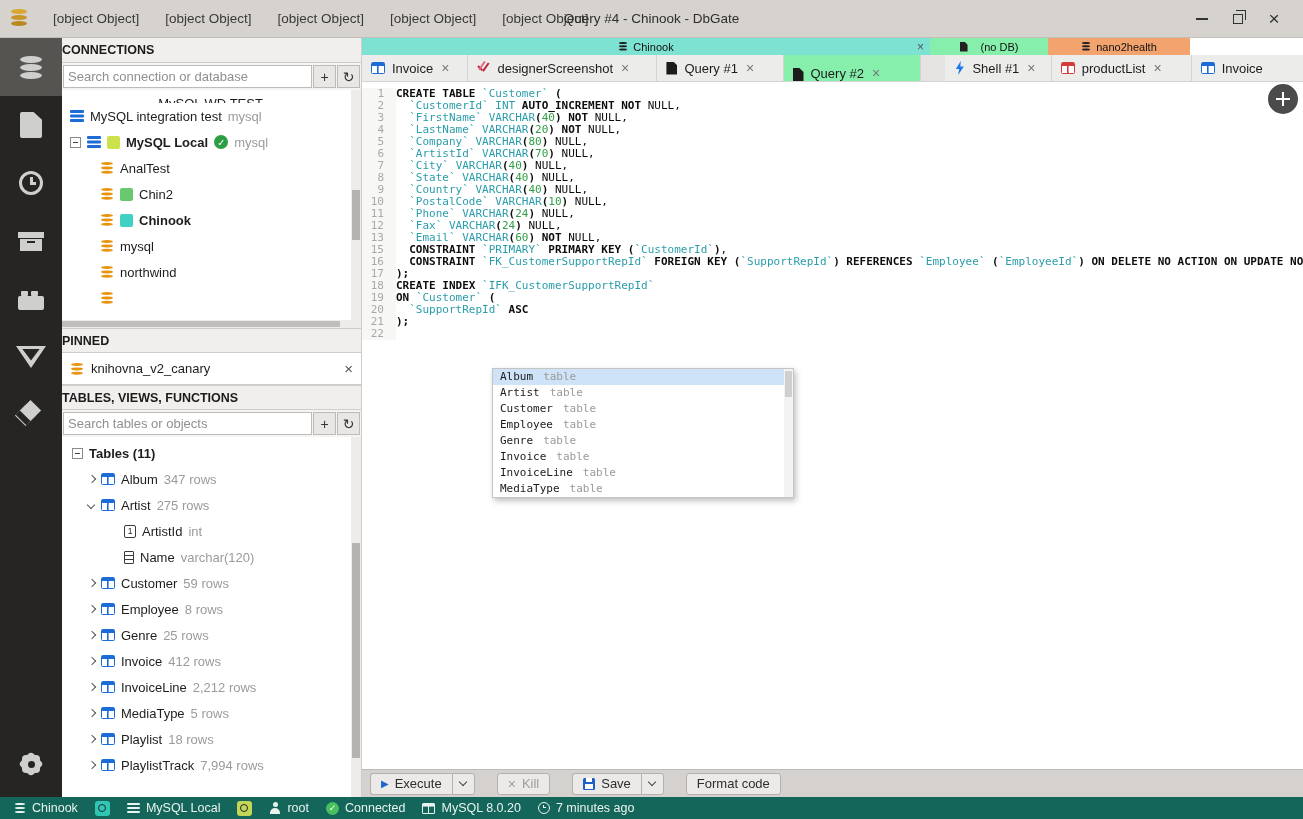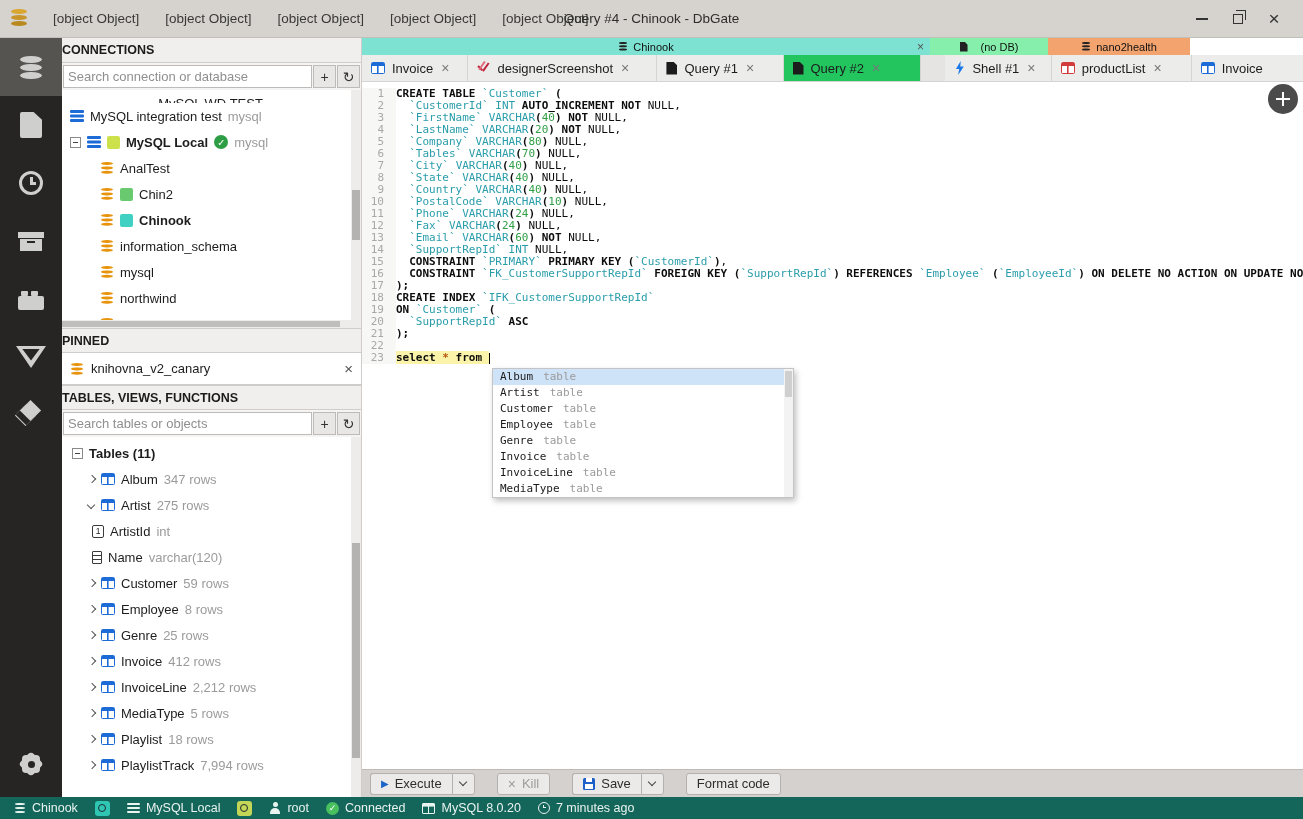--- a/index.html
+++ b/index.html
@@ -106,39 +106,39 @@
   .gicon-col{width:10px;height:13px;border:1.4px solid #3a3a3a;border-radius:1px;background:
     linear-gradient(#3a3a3a,#3a3a3a) 0 3.2px/100% 1.3px no-repeat,
     linear-gradient(#3a3a3a,#3a3a3a) 0 7px/100% 1.3px no-repeat,#fff;flex:0 0 auto;}
 
   .pinned-row{height:32px;display:flex;align-items:center;gap:7px;padding:0 8px;border-bottom:1px solid var(--panelborder);flex:0 0 auto;}
   .pinned-row .x{margin-left:auto;color:#555;font-size:15px;}
 
   .tree{flex:1 1 auto;overflow:hidden;position:relative;padding:3px 10px 0 0;}
   .tree .trow{padding-left:10px;}
   .tree .trow.lvl1{padding-left:26px;}
-  .tree .trow.lvl2{padding-left:30px;}
+  .tree .trow.lvl2{padding-left:46px;margin-left:16px;}
 
   
   .main{flex:1 1 auto;display:flex;flex-direction:column;min-width:0;position:relative;}
   .groups{height:17px;display:flex;flex:0 0 auto;font-size:11px;}
   .tgroup{display:flex;align-items:center;justify-content:center;gap:5px;position:relative;color:#111;}
   .groups .idx0{width:568px;}
   .groups .idx1{width:118px;background:#f2f2f1;}
   .groups .idx2{width:142px;}
   .groups-filler{flex:1;background:#eceae8;}
   .tgroup .gx{position:absolute;right:6px;color:#555;font-size:12px;}
   .mini{position:relative;display:inline-block;}
   .mini.db{width:10px;height:10px;}
   .mini.db::before{content:"";position:absolute;left:1px;top:0.5px;width:8px;height:2.4px;border-radius:50%;background:#222;box-shadow:0 3.2px 0 #222,0 6.4px 0 #222;}
   .mini.file{width:8px;height:10px;background:#222;clip-path:polygon(0 0,62% 0,100% 32%,100% 100%,0 100%);}
 
   .tabs{height:27px;display:flex;flex:0 0 auto;background:#e6e4e2;border-bottom:1px solid var(--tabborder);}
   .tab{display:flex;align-items:center;gap:7px;padding:0 9px;background:var(--tabbg);border-right:1px solid var(--tabborder);font-size:13px;color:#1c1c1c;overflow:hidden;white-space:nowrap;}
-  .tab.m-active{background:#22c55e;}
+  .tab.m-active{background:#86efac;align-items:flex-end;}
   .tabs .idx0{width:108px;}
   .tabs .idx1{width:192px;}
   .tabs .idx2{width:128px;}
   .tabs .idx3{width:140px;}
   .tabs .idx4{width:108px;margin-left:24px;}
   .tabs .idx5{width:142px;}
   .tabs .idx6{width:113px;border-right:none;}
   .tclose{color:#777;font-size:14px;margin-left:1px;}
   .tclose::before{content:"×";}
   .ticon.table-blue{width:14px;height:12px;border:1.8px solid var(--blue);border-radius:1.5px;background:linear-gradient(var(--blue),var(--blue)) 0 0/100% 3px no-repeat,linear-gradient(var(--blue),var(--blue)) 50% 0/1.6px 100% no-repeat,#fff;}
@@ -327,27 +327,20 @@
           </div>
 
           <div class="trow idx5 ind1 m-bold">
 
             <span class="ticon db"></span>
             <span class="chip" style="background: rgb(65, 209, 194);"></span>
             <span class="tlabel">Chinook</span>
 
           </div>
 
-          <div class="trow idx6 ind1">
-
-            <span class="ticon db"></span>
-
-            <span class="tlabel">information_schema</span>
-
-          </div>
 
           <div class="trow idx7 ind1">
 
             <span class="ticon db"></span>
 
             <span class="tlabel">mysql</span>
 
           </div>
 
           <div class="trow idx8 ind1">
@@ -594,21 +587,21 @@
               <span class="codecell"><span><span class="sg-p">  </span><span class="sg-i">`LastName`</span><span class="sg-p"> </span><span class="sg-t">VARCHAR</span><span class="sg-k">(</span><span class="sg-n">20</span><span class="sg-k">)</span><span class="sg-p"> </span><span class="sg-k">NOT</span><span class="sg-p"> NULL,</span></span></span>
             </div>
 
             <div class="cline idx4">
               <span class="ln">5</span>
               <span class="codecell"><span><span class="sg-p">  </span><span class="sg-i">`Company`</span><span class="sg-p"> </span><span class="sg-t">VARCHAR</span><span class="sg-k">(</span><span class="sg-n">80</span><span class="sg-k">)</span><span class="sg-p"> NULL,</span></span></span>
             </div>
 
             <div class="cline idx5">
               <span class="ln">6</span>
-              <span class="codecell"><span><span class="sg-p">  </span><span class="sg-i">`Tables`</span><span class="sg-p"> </span><span class="sg-t">VARCHAR</span><span class="sg-k">(</span><span class="sg-n">70</span><span class="sg-k">)</span><span class="sg-p"> NULL,</span></span></span>
+              <span class="codecell"><span><span class="sg-p">  </span><span class="sg-i">`ArtistId`</span><span class="sg-p"> </span><span class="sg-t">VARCHAR</span><span class="sg-k">(</span><span class="sg-n">70</span><span class="sg-k">)</span><span class="sg-p"> NULL,</span></span></span>
             </div>
 
             <div class="cline idx6">
               <span class="ln">7</span>
               <span class="codecell"><span><span class="sg-p">  </span><span class="sg-i">`City`</span><span class="sg-p"> </span><span class="sg-t">VARCHAR</span><span class="sg-k">(</span><span class="sg-n">40</span><span class="sg-k">)</span><span class="sg-p"> NULL,</span></span></span>
             </div>
 
             <div class="cline idx7">
               <span class="ln">8</span>
               <span class="codecell"><span><span class="sg-p">  </span><span class="sg-i">`State`</span><span class="sg-p"> </span><span class="sg-t">VARCHAR</span><span class="sg-k">(</span><span class="sg-n">40</span><span class="sg-k">)</span><span class="sg-p"> NULL,</span></span></span>
@@ -632,24 +625,20 @@
             <div class="cline idx11">
               <span class="ln">12</span>
               <span class="codecell"><span><span class="sg-p">  </span><span class="sg-i">`Fax`</span><span class="sg-p"> </span><span class="sg-t">VARCHAR</span><span class="sg-k">(</span><span class="sg-n">24</span><span class="sg-k">)</span><span class="sg-p"> NULL,</span></span></span>
             </div>
 
             <div class="cline idx12">
               <span class="ln">13</span>
               <span class="codecell"><span><span class="sg-p">  </span><span class="sg-i">`Email`</span><span class="sg-p"> </span><span class="sg-t">VARCHAR</span><span class="sg-k">(</span><span class="sg-n">60</span><span class="sg-k">)</span><span class="sg-p"> </span><span class="sg-k">NOT</span><span class="sg-p"> NULL,</span></span></span>
             </div>
 
-            <div class="cline idx13">
-              <span class="ln">14</span>
-              <span class="codecell"><span><span class="sg-p">  </span><span class="sg-i">`SupportRepId`</span><span class="sg-p"> </span><span class="sg-t">INT</span><span class="sg-p"> NULL,</span></span></span>
-            </div>
 
             <div class="cline idx14">
               <span class="ln">15</span>
               <span class="codecell"><span><span class="sg-p">  </span><span class="sg-k">CONSTRAINT </span><span class="sg-i">`PRIMARY`</span><span class="sg-p"> </span><span class="sg-k">PRIMARY KEY (</span><span class="sg-i">`CustomerId`</span><span class="sg-k">)</span><span class="sg-p">,</span></span></span>
             </div>
 
             <div class="cline idx15">
               <span class="ln">16</span>
               <span class="codecell"><span><span class="sg-p">  </span><span class="sg-k">CONSTRAINT </span><span class="sg-i">`FK_CustomerSupportRepId`</span><span class="sg-p"> </span><span class="sg-k">FOREIGN KEY (</span><span class="sg-i">`SupportRepId`</span><span class="sg-k">) REFERENCES </span><span class="sg-i">`Employee`</span><span class="sg-k"> (</span><span class="sg-i">`EmployeeId`</span><span class="sg-k">) ON DELETE NO ACTION ON UPDATE NO ACTION</span></span></span>
             </div>
@@ -677,24 +666,20 @@
             <div class="cline idx20">
               <span class="ln">21</span>
               <span class="codecell"><span><span class="sg-k">);</span></span></span>
             </div>
 
             <div class="cline idx21">
               <span class="ln">22</span>
               <span class="codecell"><span></span></span>
             </div>
 
-            <div class="cline idx22">
-              <span class="ln">23</span>
-              <span class="codecell"><span class="hl"><span class="sg-k">select </span><span class="sg-s">*</span><span class="sg-k"> from </span></span><span class="cursor"></span></span>
-            </div>
           </div>
         <div class="popup">
 
           <div class="ptrack">
               <div class="pthumb"></div>
             </div>
 
             <div class="prow idx0 selected">
               <span class="pname">Album</span>
               <span class="pkind">table</span>

